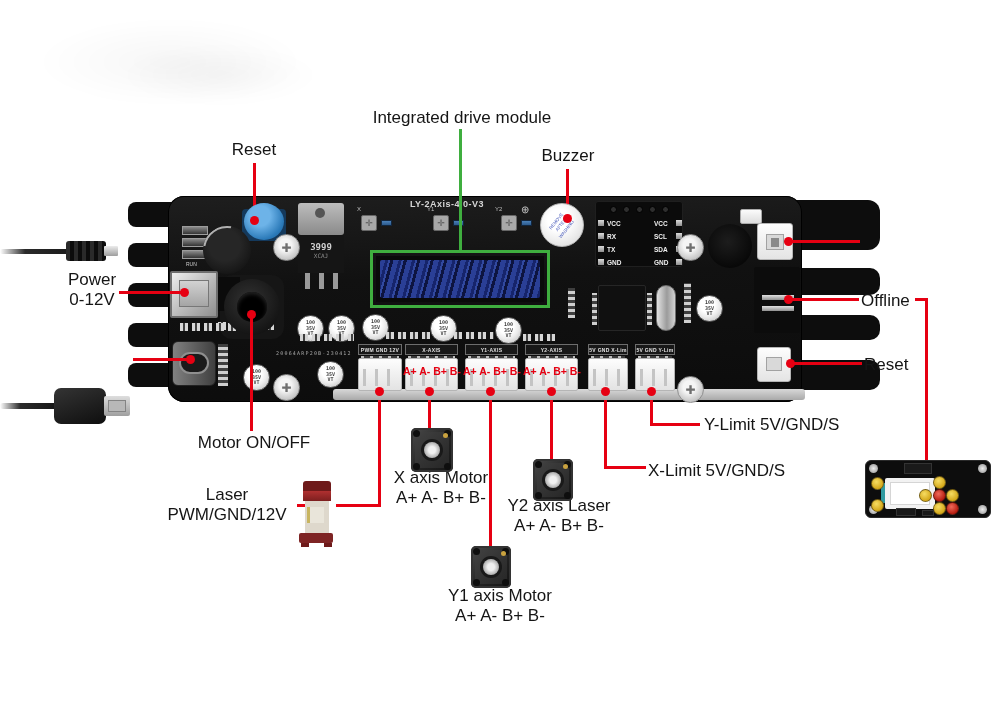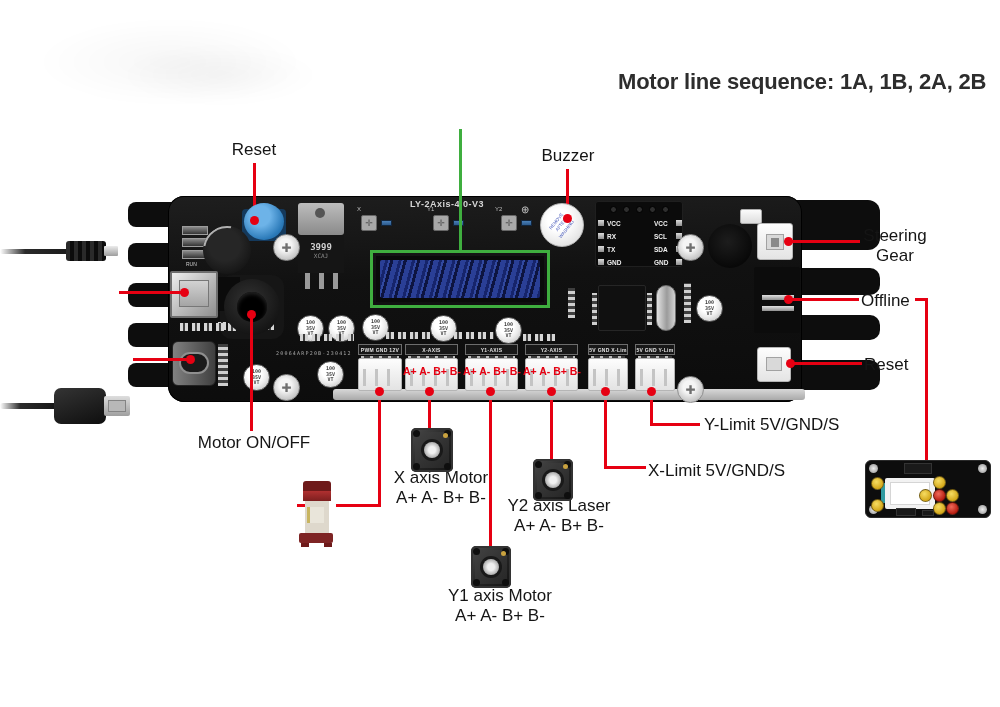--- a/index.html
+++ b/index.html
@@ -66,21 +66,20 @@
   .screwmark::after{content:"⊕";color:#c7c7c7;font-size:10px}
 </style>
 </head>
 <body>
 
 <div id="canvas">
 
   <div class="abs" style="left:35px;top:18px;width:270px;height:88px;background:radial-gradient(ellipse at center,rgba(0,0,0,.035),rgba(0,0,0,0) 70%);filter:blur(4px)"></div>
   <div class="abs" style="left:120px;top:45px;width:200px;height:60px;background:radial-gradient(ellipse at center,rgba(0,0,0,.03),rgba(0,0,0,0) 70%);filter:blur(5px)"></div>
 
-  <div class="title" style="left:618px;top:69px;width:330px">Motor line sequence: 1A, 1B, 2A, 2B</div>
 
   <div class="abs" style="left:0;top:238px;width:120px;height:26px">
     <div class="abs" style="left:0;top:11px;width:72px;height:5px;border-radius:3px;background:linear-gradient(90deg,rgba(40,40,40,0),#2a2a2a 35%,#1a1a1a)"></div>
     <div class="abs" style="left:66px;top:3px;width:40px;height:20px;border-radius:3px;background:repeating-linear-gradient(90deg,#2a2a2a 0 4px,#0c0c0c 4px 8px)"></div>
     <div class="abs" style="left:104px;top:8px;width:14px;height:10px;border-radius:1px;background:linear-gradient(#ececec,#9e9e9e)"></div>
   </div>
   <div class="abs" style="left:0;top:386px;width:134px;height:42px">
     <div class="abs" style="left:0;top:17px;width:58px;height:6px;border-radius:3px;background:linear-gradient(90deg,rgba(40,40,40,0),#2b2b2b 35%,#151515)"></div>
     <div class="abs" style="left:54px;top:2px;width:52px;height:36px;border-radius:7px;background:linear-gradient(160deg,#343434,#0e0e0e)"></div>
     <div class="abs" style="left:104px;top:10px;width:26px;height:20px;border-radius:2px;background:linear-gradient(#dedede,#9f9f9f)">
@@ -325,32 +324,35 @@
 
   <div class="line" style="left:788px;top:298px;width:71px;height:3px;z-index:7"></div>
   <div class="dot" style="left:784px;top:295px;z-index:7"></div>
   <div class="line" style="left:915px;top:298px;width:13px;height:3px"></div>
   <div class="line" style="left:925px;top:298px;width:3px;height:164px"></div>
 
   <div class="line" style="left:790px;top:362px;width:72px;height:3px;z-index:7"></div>
   <div class="dot" style="left:786px;top:359px;z-index:7"></div>
 
   <div class="label" style="left:222px;top:140px;width:64px">Reset</div>
+  <div class="label" style="left:372px;top:108px;width:180px">Integrated drive module</div>
   <div class="label" style="left:536px;top:146px;width:64px">Buzzer</div>
+  <div class="label" style="left:56px;top:270px;width:72px">Power
+0-12V</div>
   <div class="label" style="left:188px;top:433px;width:132px">Motor ON/OFF</div>
+  <div class="label" style="left:154px;top:485px;width:146px">Laser
+PWM/GND/12V</div>
   <div class="label" style="left:385px;top:468px;width:112px">X axis Motor
 A+ A- B+ B-</div>
   <div class="label" style="left:500px;top:496px;width:118px">Y2 axis Laser
 A+ A- B+ B-</div>
   <div class="label" style="left:444px;top:586px;width:112px">Y1 axis Motor
 A+ A- B+ B-</div>
   <div class="label al" style="left:704px;top:415px">Y-Limit 5V/GND/S</div>
   <div class="label al" style="left:648px;top:461px">X-Limit 5V/GND/S</div>
-  <div class="label" style="left:856px;top:226px;width:78px">Steering
-Gear</div>
   <div class="label al" style="left:861px;top:291px">Offline</div>
   <div class="label al" style="left:864px;top:355px">Reset</div>
 
   <div class="abs" style="left:299px;top:481px;width:36px;height:66px">
     <div class="abs" style="left:4px;top:0;width:28px;height:10px;background:#6e1a1a;border-radius:3px 3px 0 0"></div>
     <div class="abs" style="left:4px;top:10px;width:28px;height:10px;background:linear-gradient(#b03030,#7d1f1f)"></div>
     <div class="abs" style="left:6px;top:20px;width:24px;height:32px;background:#ded8cc">
       <div class="abs" style="left:2px;top:6px;width:17px;height:16px;background:#e9e5da;border-left:3px solid #c8b560"></div>
     </div>
     <div class="abs" style="left:0;top:52px;width:34px;height:10px;background:#7e2424;border-radius:2px"></div>

